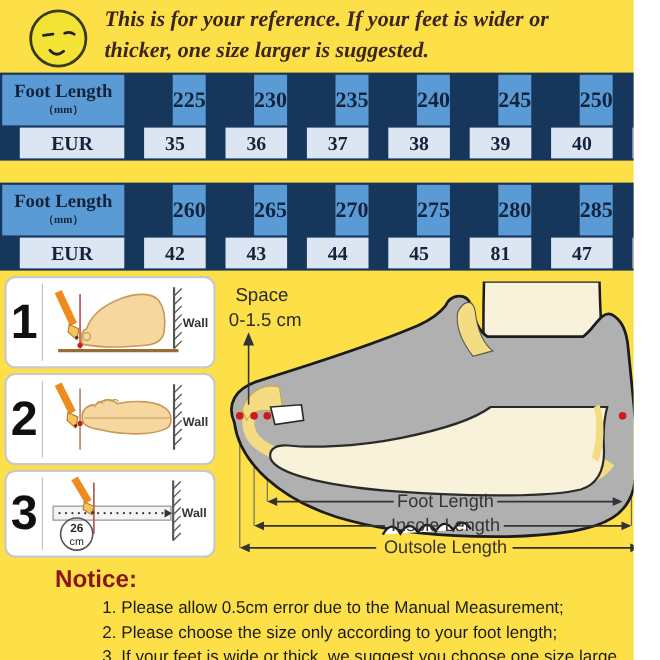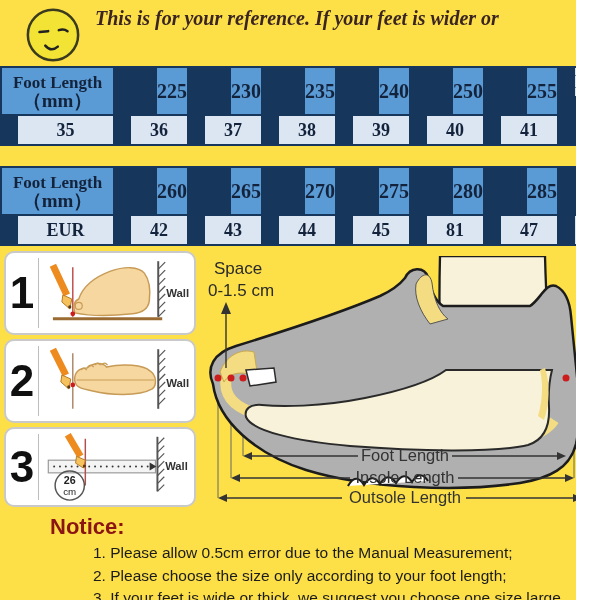--- a/index.html
+++ b/index.html
@@ -22,21 +22,21 @@
   }
   .t1{top:66px;} .t2{top:166px;}
   .cell{
     display:flex;flex-direction:column;align-items:center;justify-content:center;
     font-family:"Liberation Serif",serif;font-weight:bold;color:#14233c;
   }
   .hc{background:#5b9bd5;height:46px;}
   .lc{background:#dce6f2;height:28px;margin-left:16px;}
   .num{font-size:20px;margin-left:42px;}
   .lblmain{font-size:17px;line-height:19px;}
-  .lblsub{font-size:19px;line-height:17px;}
+  .lblsub{font-size:10px;line-height:17px;}
   .eur{font-size:18px;}
   
   .card{
     position:absolute;left:4px;width:192px;background:#fff;
     border:2px solid #c9c9c9;border-radius:10px;display:flex;box-sizing:border-box;
   }
   .c1{top:251px;height:84px;} .c2{top:339px;height:84px;} .c3{top:427px;height:80px;}
   .card-num{
     width:32px;display:flex;align-items:center;justify-content:center;
     font-weight:bold;font-size:44px;color:#101010;border-right:1px solid #bdbdbd;
@@ -59,31 +59,33 @@
 <div class="canvas">
 
   <svg class="smiley" width="62" height="58" viewBox="0 0 64 60">
     <circle cx="32" cy="30" r="26" fill="#f2e335" stroke="#3a3a1e" stroke-width="2.6"></circle>
     <line x1="18" y1="27" x2="27" y2="26" stroke="#222" stroke-width="2.6" stroke-linecap="round"></line>
     <path d="M38,25 q5,-2 9,1" fill="none" stroke="#222" stroke-width="2.6" stroke-linecap="round"></path>
     <path d="M24,41 q6,7 13,1" fill="none" stroke="#222" stroke-width="2.6" stroke-linecap="round"></path>
   </svg>
   <div class="top-note-text">
     <div>This is for your reference. If your feet is wider or</div>
+    <div>thicker, one size larger is suggested.</div>
   </div>
 
   <div class="stable t1">
     <div class="cell hc">
       <div class="lblmain">Foot Length</div>
       <div class="lblsub">（mm）</div>
     </div>
     <div class="cell hc num">225</div>
     <div class="cell hc num">230</div>
     <div class="cell hc num">235</div>
     <div class="cell hc num">240</div>
+    <div class="cell hc num">245</div>
     <div class="cell hc num">250</div>
     <div class="cell hc num">255</div>
     <div class="cell lc eur">EUR</div>
     <div class="cell lc eur">35</div>
     <div class="cell lc eur">36</div>
     <div class="cell lc eur">37</div>
     <div class="cell lc eur">38</div>
     <div class="cell lc eur">39</div>
     <div class="cell lc eur">40</div>
     <div class="cell lc eur">41</div>

